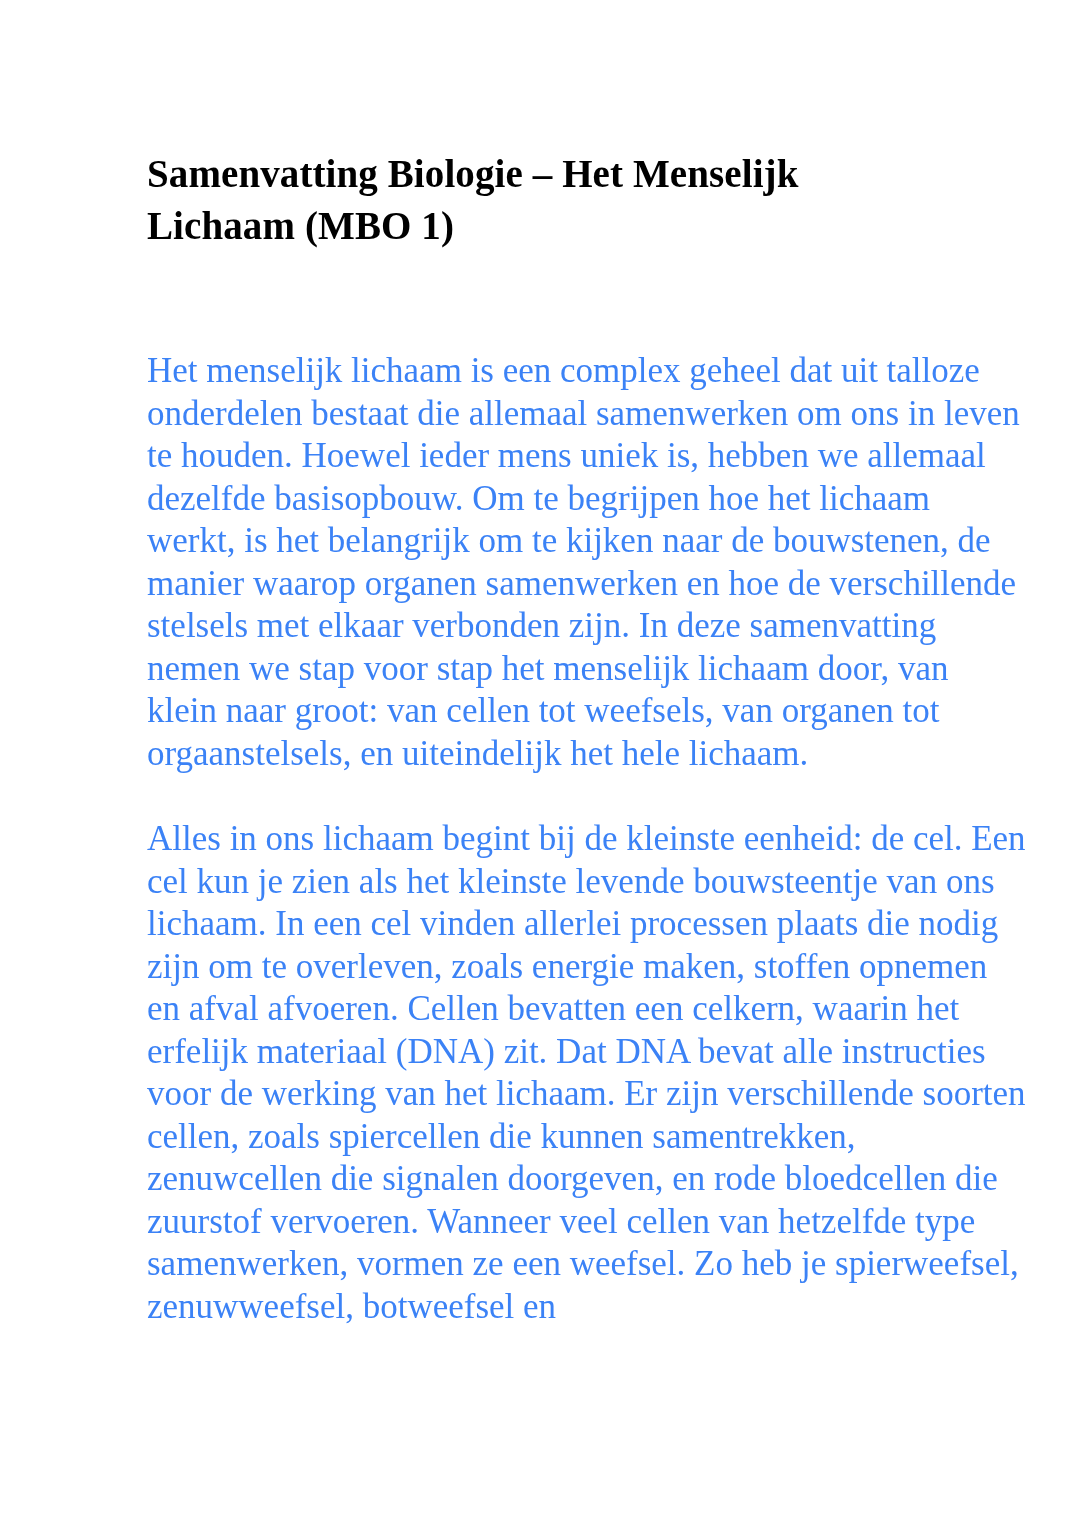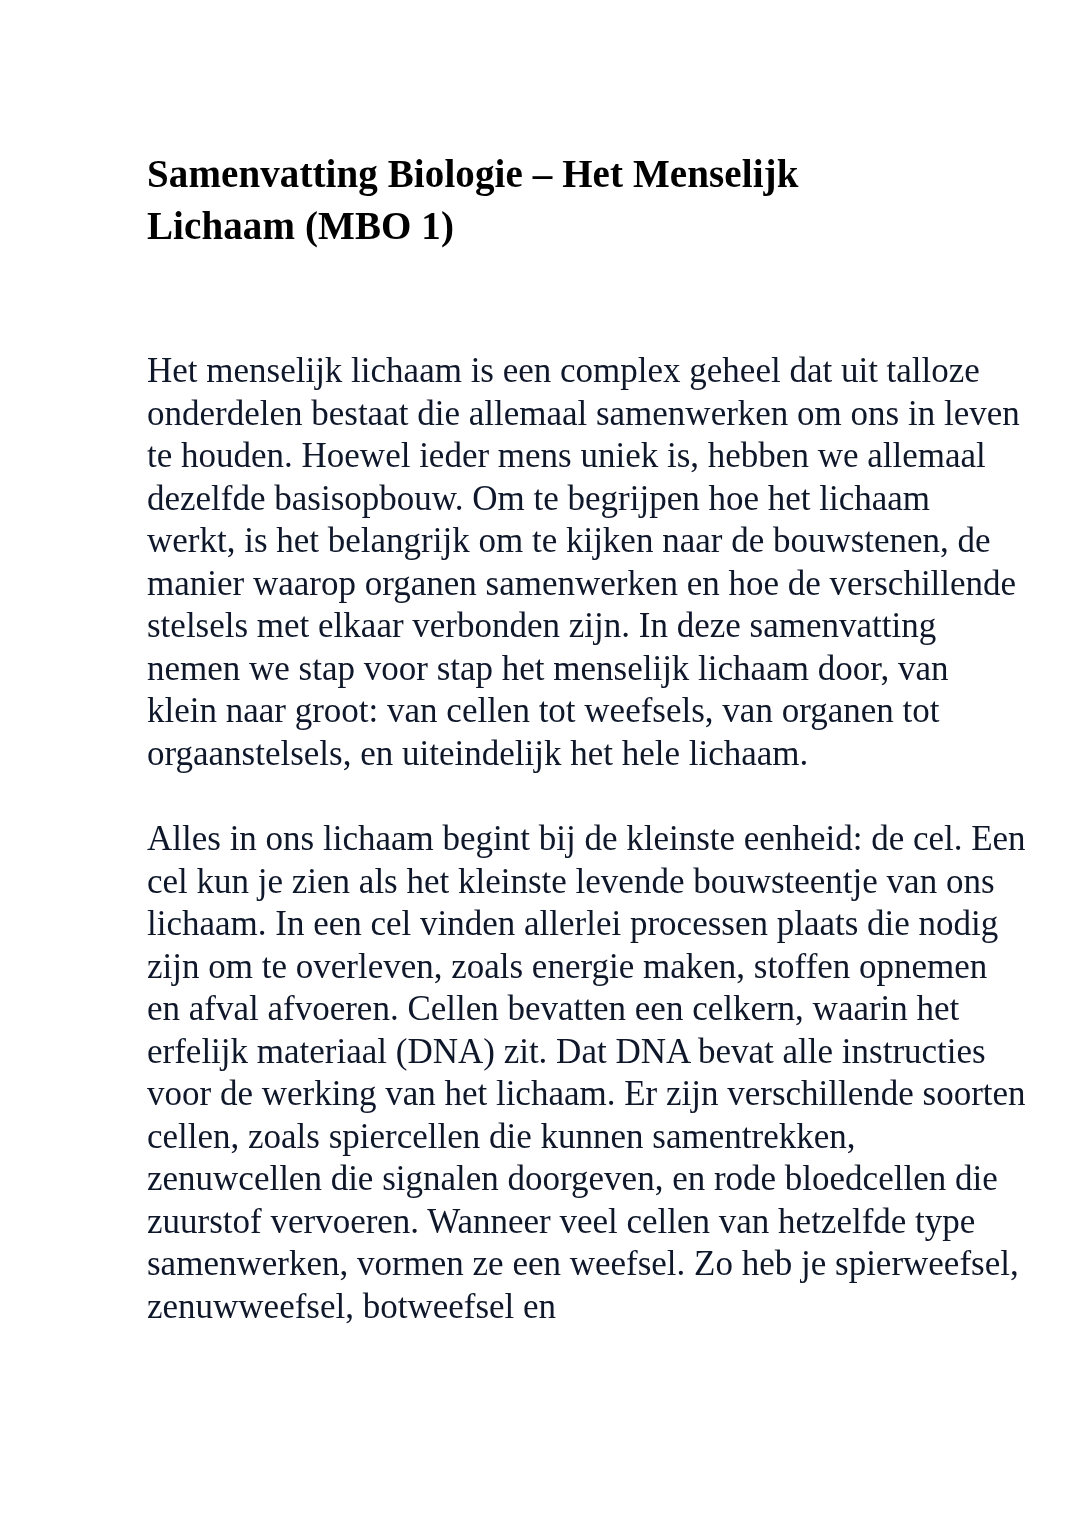--- a/index.html
+++ b/index.html
@@ -34,21 +34,21 @@
     width: 760px;
   }
   .title-spacer {
     height: 98px;
   }
   .doc-paragraph {
     font-family: "Liberation Serif", "DejaVu Serif", serif;
     font-weight: normal;
     font-size: 35px;
     line-height: 42.5px;
-    color: #0f172a;
+    color: #3b82f6;
     margin: 0;
     text-align: left;
     width: 880px;
     word-spacing: 0px;
   }
   .para-gap {
     height: 43px;
   }
 </style>
 </head>

